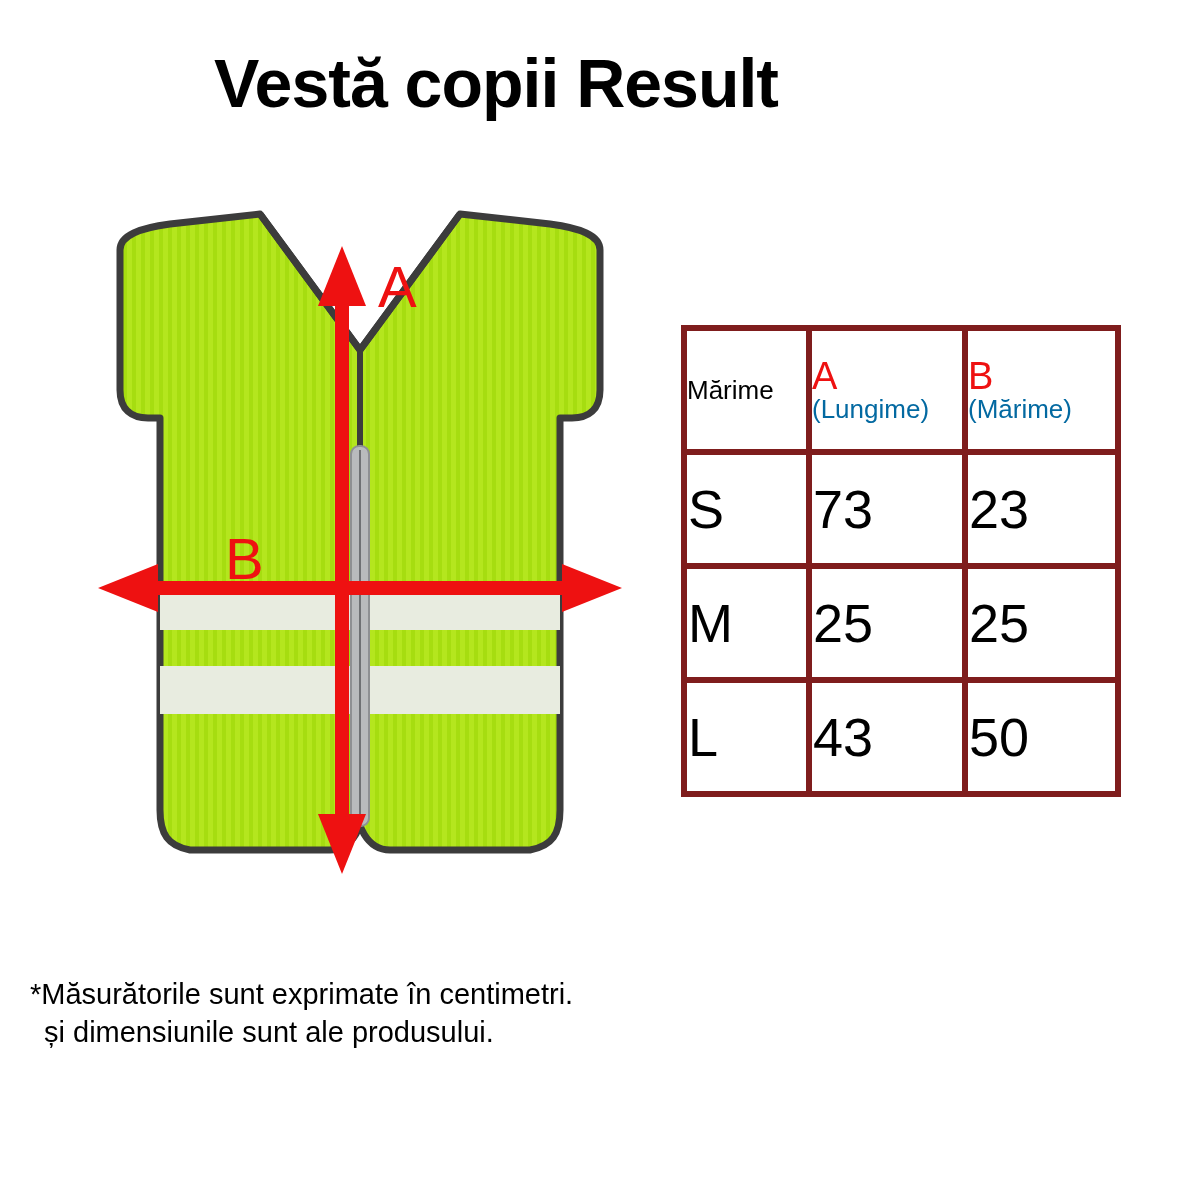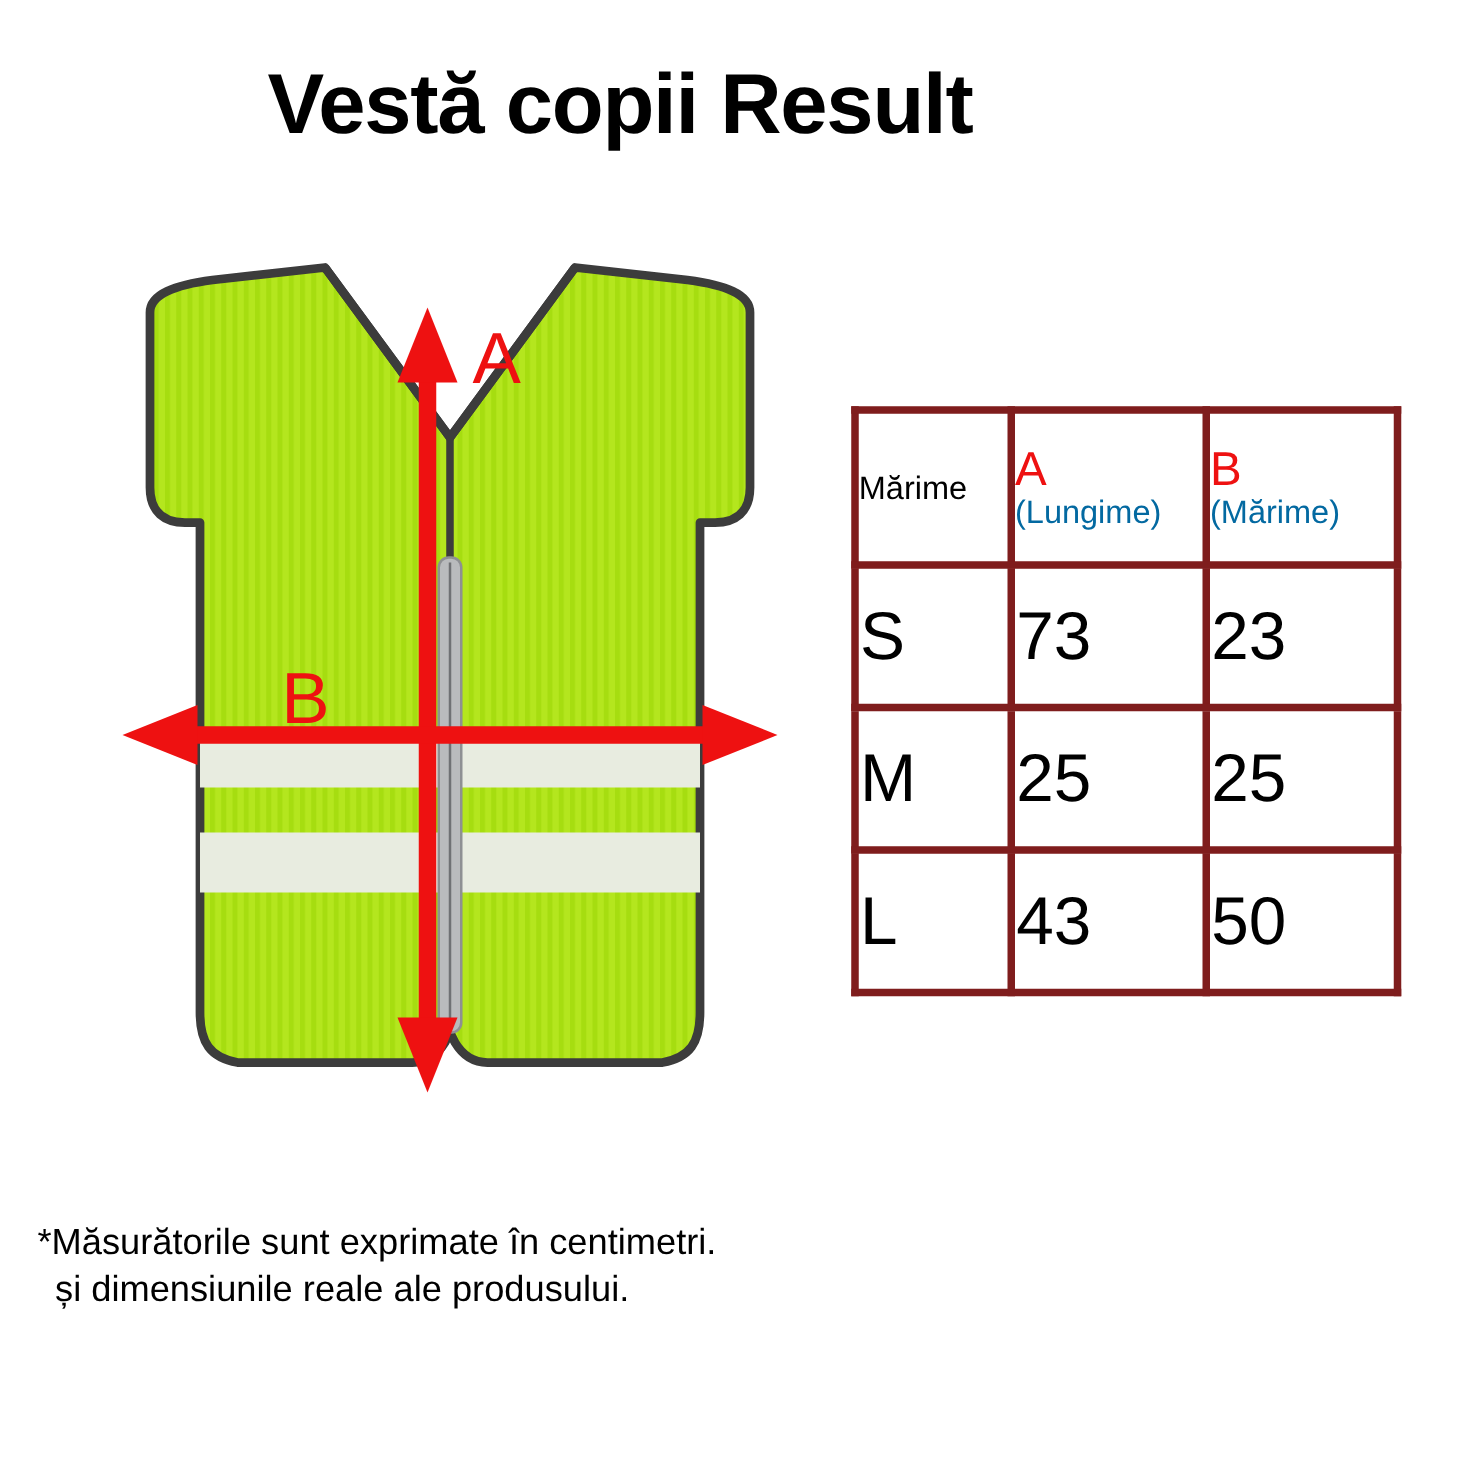--- a/index.html
+++ b/index.html
@@ -215,14 +215,14 @@
     <tr>
       <td>L</td>
       <td>43</td>
       <td>50</td>
     </tr>
   </tbody>
 </table>
 
 <div id="notes">
   <div>*Măsurătorile sunt exprimate în centimetri.</div>
-  <div class="indent">și dimensiunile reale ale produsului.</div>
+  <div class="indent">și dimensiunile sunt ale produsului.</div>
 </div>
 
 </body></html>

